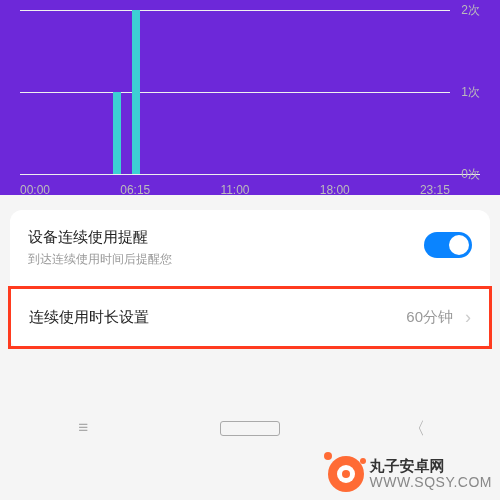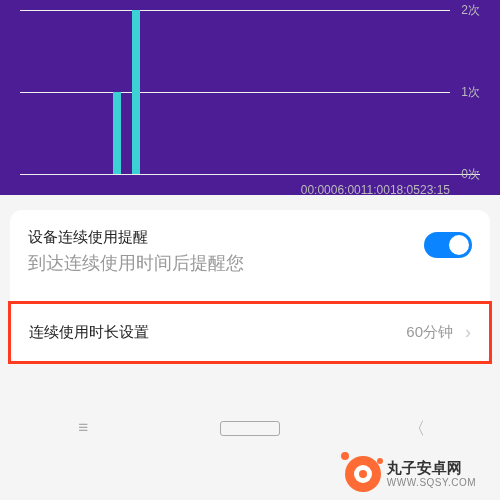--- a/index.html
+++ b/index.html
@@ -5,21 +5,21 @@
     * { box-sizing: border-box; margin: 0; padding: 0; }
     body {
       width: 500px;
       height: 500px;
       background: #f5f5f5;
       font-family: -apple-system, "PingFang SC", "Microsoft YaHei", sans-serif;
       position: relative;
       overflow: hidden;
     }
     .chart-area {
-      background: #4c1d95;
+      background: #6d28d9;
       padding: 10px 20px 0 20px;
       position: relative;
       height: 195px;
     }
     .chart-plot {
       position: relative;
       height: 165px;
       border-bottom: 1px solid #eee;
     }
     .gridline {
@@ -36,21 +36,21 @@
       transform: translateY(-50%);
     }
     .bar {
       position: absolute;
       width: 8px;
       background: #3dd0d4;
       bottom: 0;
     }
     .x-axis {
       display: flex;
-      justify-content: flex-end;
+      justify-content: space-between;
       padding: 8px 30px 0 0;
       font-size: 12px;
       color: #bbb;
     }
     .x-axis span { flex: 0 0 auto; }
     
     .settings-card {
       background: #fff;
       margin: 15px 10px 0 10px;
       border-radius: 12px;
@@ -68,21 +68,21 @@
     .setting-text {
       display: flex;
       flex-direction: column;
       gap: 4px;
     }
     .setting-title {
       font-size: 15px;
       color: #222;
     }
     .setting-sub {
-      font-size: 18px;
+      font-size: 12px;
       color: #999;
     }
     .toggle {
       width: 48px;
       height: 26px;
       background: #0a84ff;
       border-radius: 13px;
       position: relative;
       margin-top: 4px;
     }
@@ -91,21 +91,21 @@
       position: absolute;
       width: 20px;
       height: 20px;
       background: #fff;
       border-radius: 50%;
       top: 3px;
       right: 3px;
     }
     .highlighted {
       border: 3px solid #ff3b1f;
-      margin: 8px -2px -2px -2px;
+      margin: 0 -2px -2px -2px;
     }
     .row-value {
       display: flex;
       align-items: center;
       gap: 12px;
       color: #999;
       font-size: 15px;
     }
     .chevron {
       color: #ccc;
@@ -132,21 +132,21 @@
       width: 15px;
       height: 15px;
       border: 1.5px solid #aaa;
       border-radius: 3px;
       margin: 0 auto;
     }
     
     .watermark {
       position: absolute;
       bottom: 8px;
-      right: 24px;
+      right: 8px;
       display: flex;
       align-items: center;
       gap: 6px;
       justify-content: flex-end;
     }
     .wm-icon {
       width: 36px;
       height: 36px;
       background: #ff6b35;
       border-radius: 50%;
@@ -190,21 +190,21 @@
       display: flex;
       flex-direction: column;
       line-height: 1.1;
     }
     .wm-line1 {
       font-size: 15px;
       font-weight: bold;
       color: #333;
     }
     .wm-line2 {
-      font-size: 10px;
+      font-size: 14px;
       color: #888;
       letter-spacing: 0.5px;
     }
     #bar-container { position: absolute; inset: 0; right: 30px; }
   </style>
 </head>
 <body>
 
 <div class="chart-area">
   <div class="chart-plot">
@@ -213,23 +213,23 @@
     <div class="gridline" style="top:50%"></div>
     <span class="y-label" style="top:50%">1次</span>
     <span class="y-label" style="top:100%">0次</span>
     <div id="bar-container">
         <div class="bar" style="left: 21.7391%; height: 50%; background: rgb(61, 208, 212);"></div>
         <div class="bar" style="left: 26.087%; height: 100%; background: rgb(61, 208, 212);"></div>
       </div>
   </div>
   <div class="x-axis">
     <span>00:00</span>
-    <span>06:00</span>
+    <span>06:15</span>
     <span>11:00</span>
-    <span>18:05</span>
+    <span>18:00</span>
     <span>23:15</span>
   </div>
 </div>
 
 <div class="settings-card">
   <div class="setting-row top">
     <div class="setting-text">
       <div class="setting-title">设备连续使用提醒</div>
       <div class="setting-sub">到达连续使用时间后提醒您</div>
     </div>

